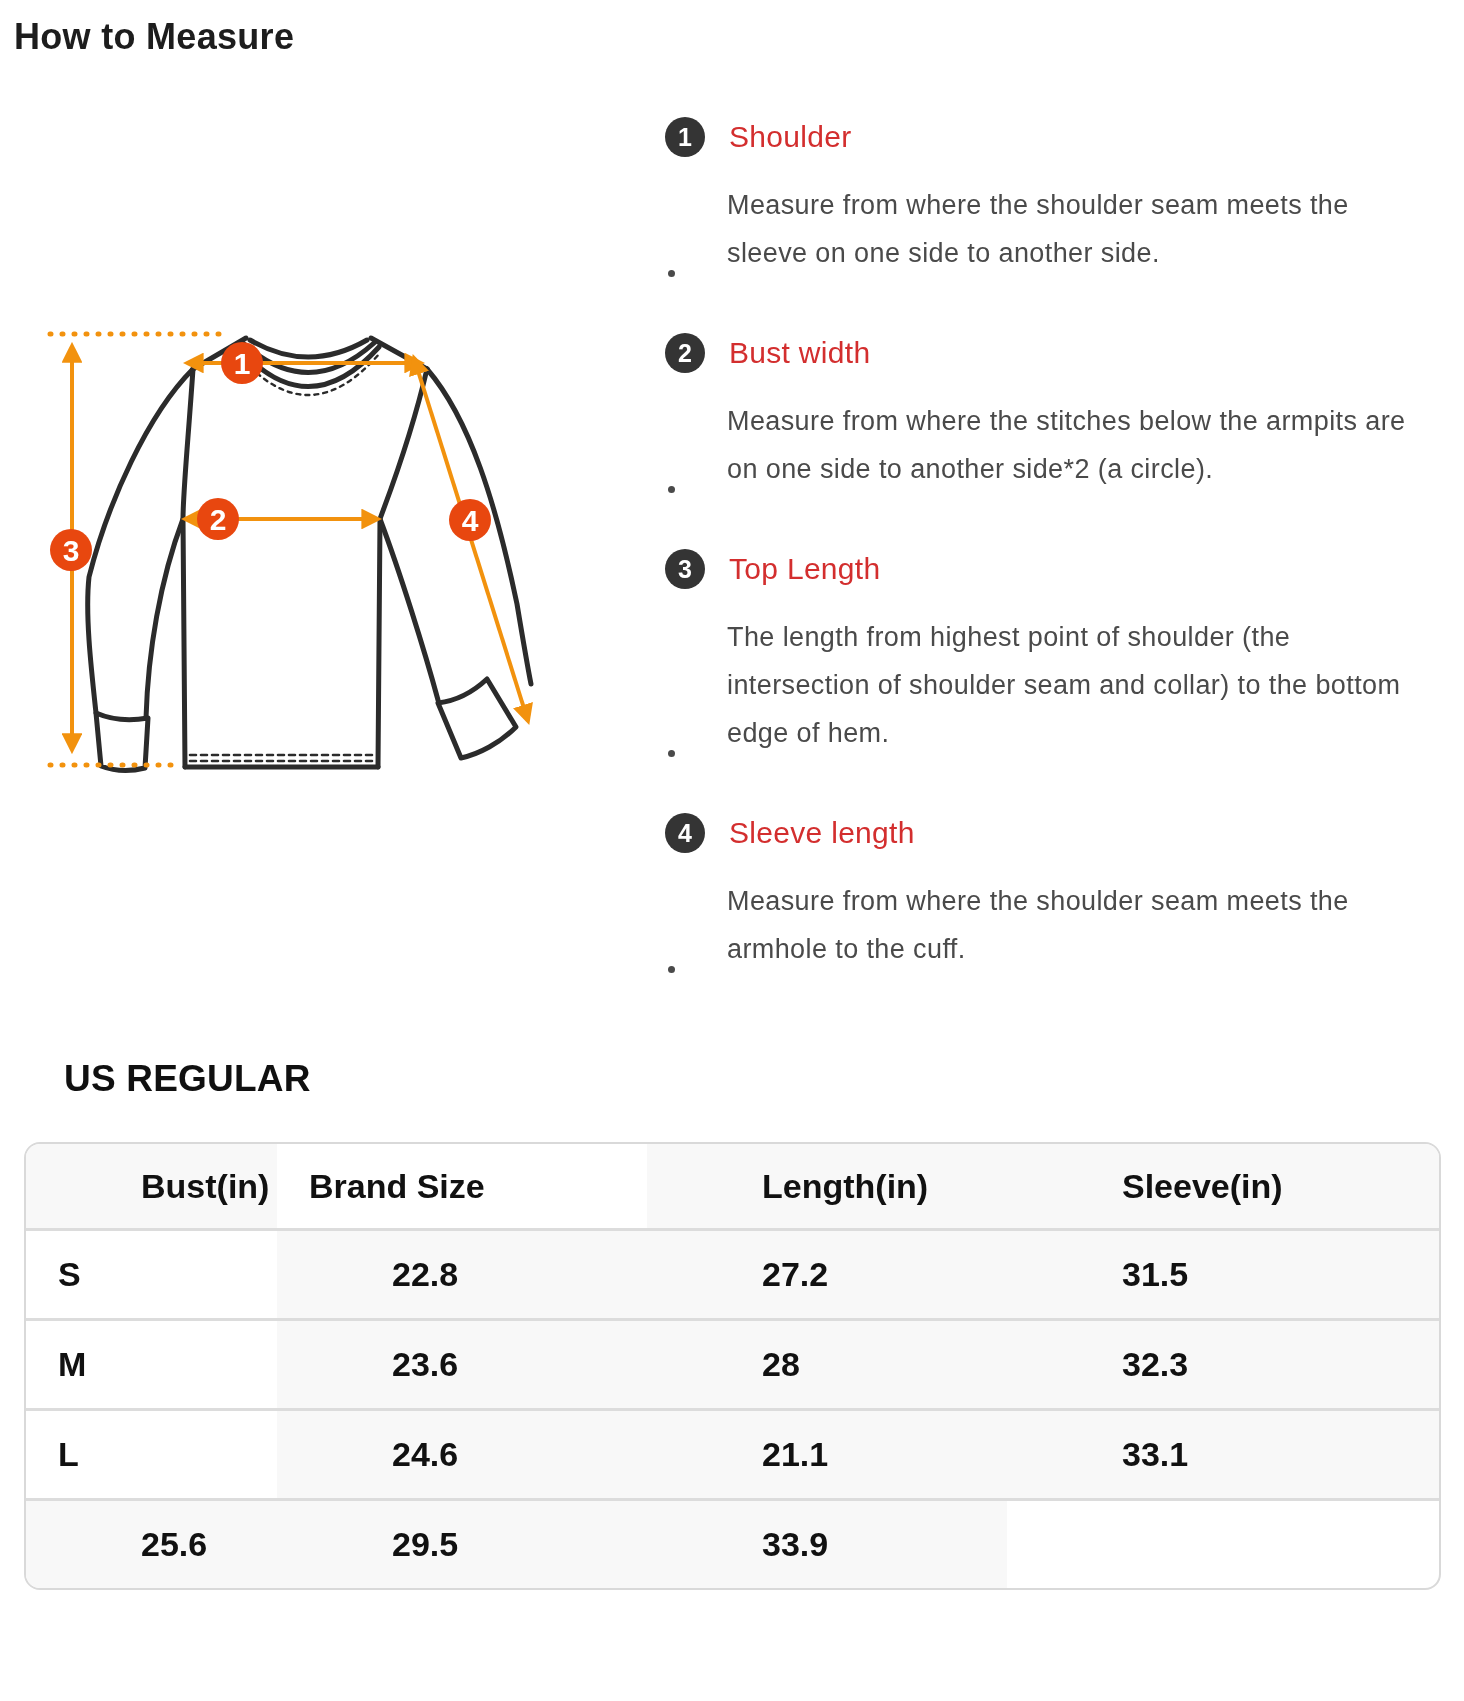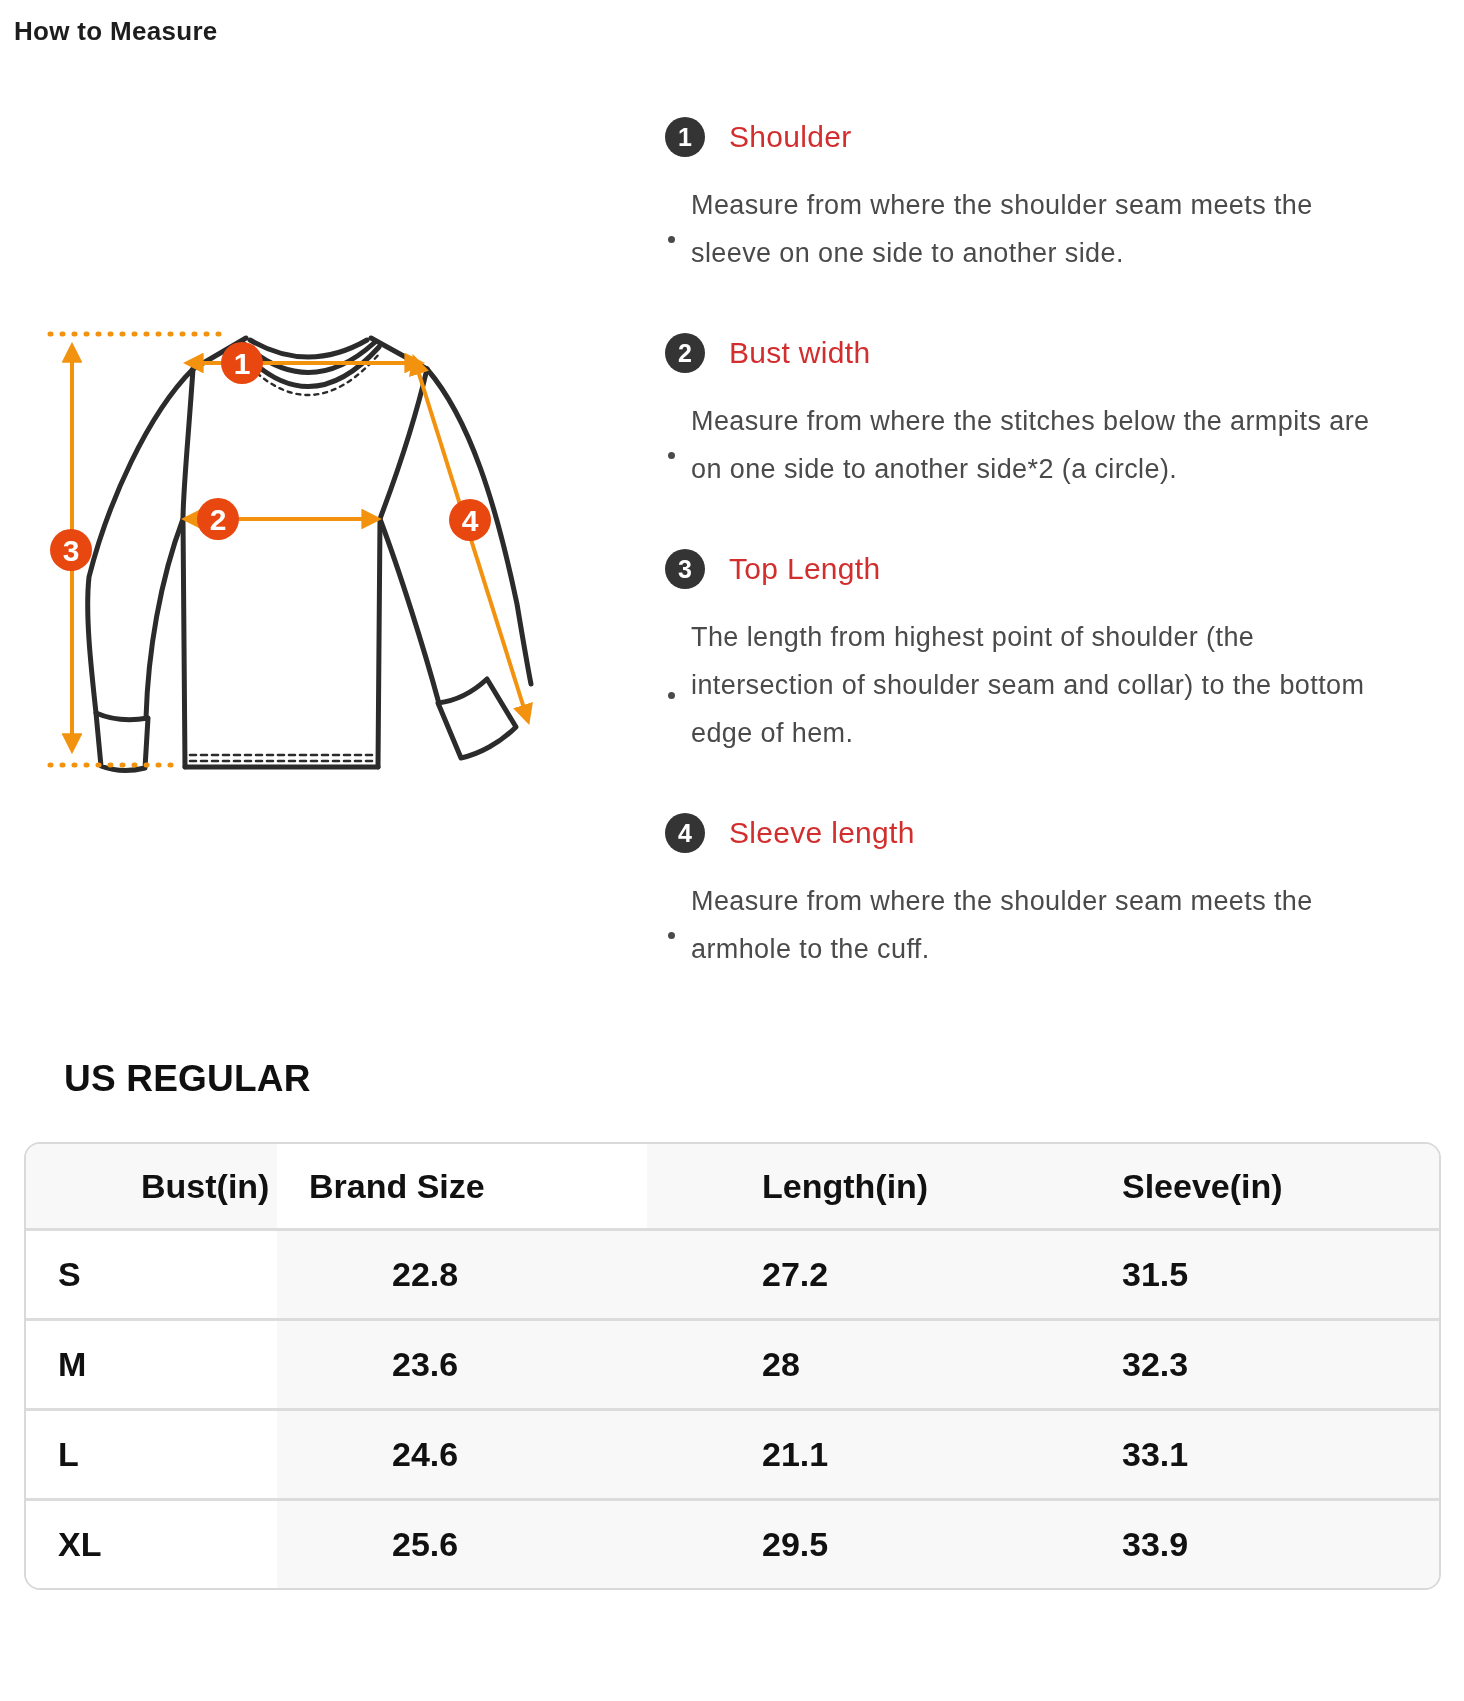--- a/index.html
+++ b/index.html
@@ -1,33 +1,33 @@
 <!DOCTYPE html>
 <html><head>
 <meta charset="utf-8">
 <style>
   html,body{margin:0;padding:0;background:#ffffff;}
   body{width:1464px;height:1701px;position:relative;overflow:hidden;
        font-family:"Liberation Sans", sans-serif;-webkit-font-smoothing:antialiased;}
 
-  .page-title{position:absolute;left:14px;top:16px;font-size:26px;font-weight:bold;
+  .page-title{position:absolute;left:14px;top:16px;font-size:36px;font-weight:bold;
               color:#1d1d1d;letter-spacing:.3px;}
 
   
   .diagram{position:absolute;left:30px;top:322px;width:560px;height:460px;}
 
   
   .legend{position:absolute;left:608px;top:97px;width:840px;padding-top:20px;}
   .legend-item{margin-bottom:56px;}
   .legend-heading{display:flex;align-items:center;padding-left:57px;margin-bottom:24px;height:40px;}
   .num-badge{width:40px;height:40px;border-radius:50%;background:#343434;color:#ffffff;
              font-size:25px;font-weight:bold;display:flex;align-items:center;justify-content:center;
              flex:0 0 40px;}
   .legend-label{margin-left:24px;font-size:30px;font-weight:normal;color:#d32e2e;letter-spacing:.3px;}
-  .bullet-row{display:flex;align-items:center;padding-left:60px;}
+  .bullet-row{display:flex;align-items:flex-end;padding-left:60px;gap:36px;}
   .dot{width:7px;height:7px;border-radius:50%;background:#4a4a4a;margin-top:21px;flex:0 0 7px;}
   .bullet-lines{margin-left:16px;font-size:27px;color:#4a4a4a;line-height:48px;letter-spacing:.4px;}
 
   
   .section-heading{position:absolute;left:24px;top:1058px;font-size:37px;font-weight:bold;
                    color:#101010;letter-spacing:.2px;margin-left:40px;}
 
   .size-table{position:absolute;left:24px;top:1142px;width:1413px;border:2px solid #d9d9d9;
               border-radius:16px;overflow:hidden;background:#ffffff;}
   .trow{display:grid;grid-template-columns:251px 370px 360px 1fr;height:84px;}
@@ -176,18 +176,17 @@
     <div class="cell val">28</div>
     <div class="cell val">32.3</div>
   </div>
   <div class="trow">
     <div class="cell c1">L</div>
     <div class="cell val">24.6</div>
     <div class="cell val">21.1</div>
     <div class="cell val">33.1</div>
   </div>
   <div class="trow">
-    <div class="cell c1">XL</div>
     <div class="cell val">25.6</div>
     <div class="cell val">29.5</div>
     <div class="cell val">33.9</div>
   </div>
 </div>
 
 </body></html>

